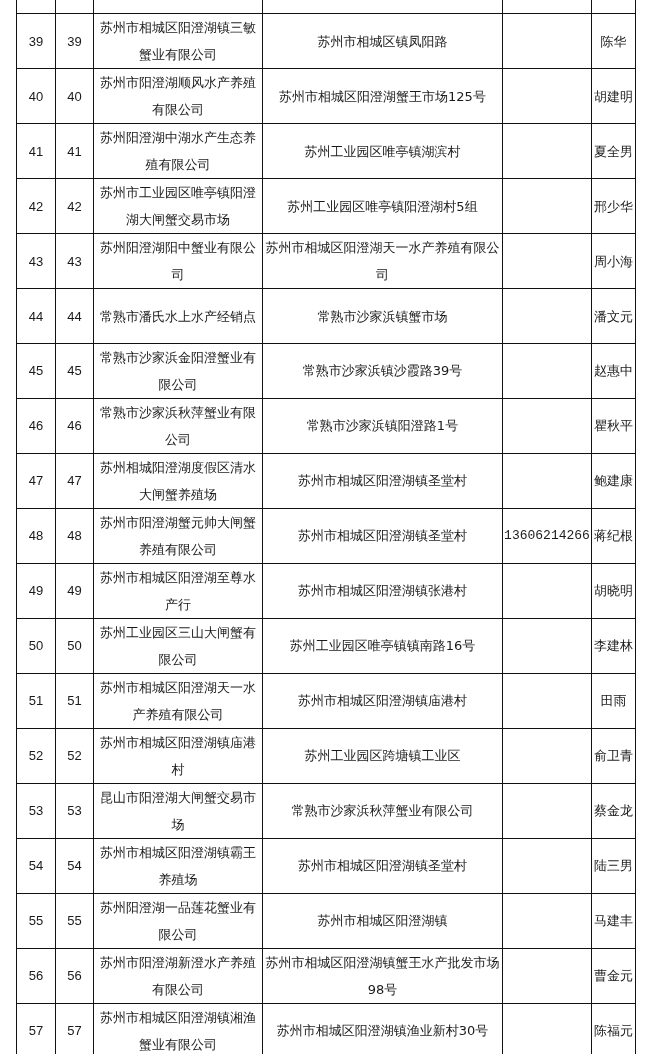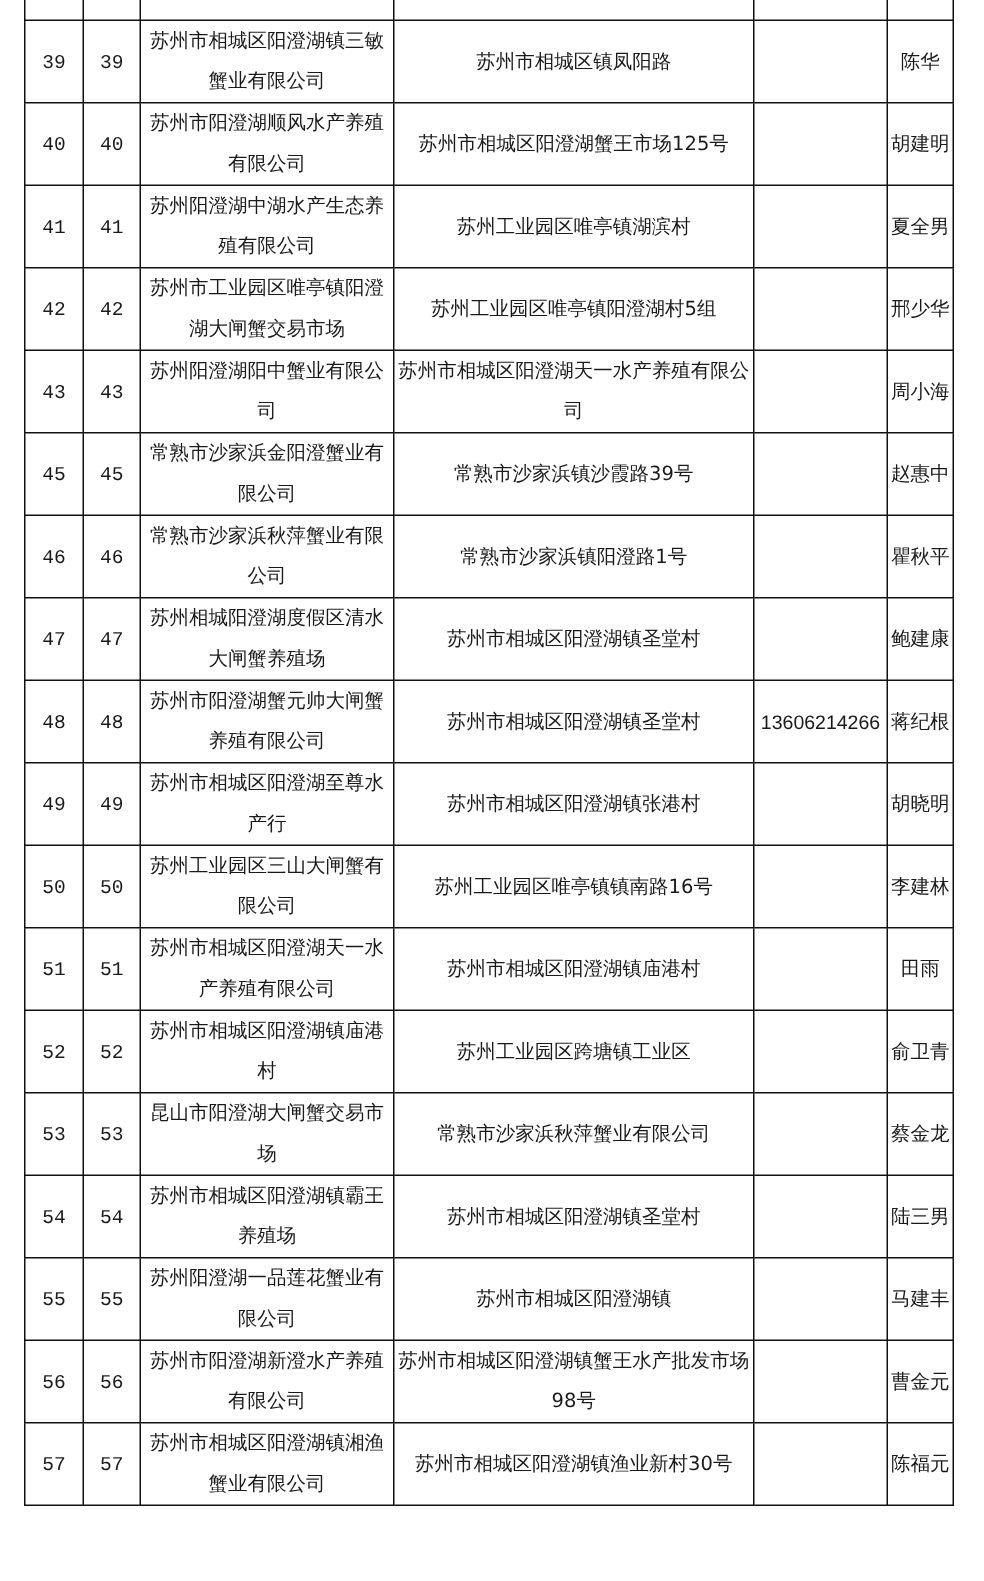--- a/index.html
+++ b/index.html
@@ -2,22 +2,22 @@
 <html><head>
 <meta charset="utf-8">
 <style>
   html, body { margin:0; padding:0; background:#ffffff; }
   body { width:656px; height:1054px; overflow:hidden; position:relative;
          font-family:"DejaVu Sans", "Liberation Sans", sans-serif; color:#1a1a1a; }
   .sheet { position:absolute; left:0; top:0; width:656px; height:1054px; }
   table.grid { position:absolute; left:16px; top:-41px; border-collapse:collapse; table-layout:fixed; }
   table.grid td { border:1.3px solid #111; padding:0; text-align:center; vertical-align:middle;
                   font-size:13px; line-height:27px; overflow:hidden; }
-  td.num { font-family:Liberation Mono, monospace; font-size:13px; }
-  td.phone { font-family:Liberation Sans, sans-serif; font-size:13px; }
+  td.num { font-family:Liberation Sans, sans-serif; font-size:13px; }
+  td.phone { font-family:Liberation Mono, monospace; font-size:13px; }
   td.name-cell { padding:0 2px; }
   td.addr-cell { padding:0 6px; }
   td.person-cell { padding:0 1px; word-break:break-all; }
   tr { height:54.4px; }
 </style>
 </head>
 <body>
 
 <div class="sheet">
   <table class="grid">
@@ -70,20 +70,28 @@
           <td class="phone"></td>
           <td class="person-cell">邢少华</td>
         </tr>
         <tr>
           <td class="num">43</td>
           <td class="num">43</td>
           <td class="name-cell">苏州阳澄湖阳中蟹业有限公司</td>
           <td class="addr-cell">苏州市相城区阳澄湖天一水产养殖有限公司</td>
           <td class="phone"></td>
           <td class="person-cell">周小海</td>
+        </tr>
+        <tr>
+          <td class="num">44</td>
+          <td class="num">44</td>
+          <td class="name-cell">常熟市潘氏水上水产经销点</td>
+          <td class="addr-cell">常熟市沙家浜镇蟹市场</td>
+          <td class="phone"></td>
+          <td class="person-cell">潘文元</td>
         </tr>
         <tr>
           <td class="num">45</td>
           <td class="num">45</td>
           <td class="name-cell">常熟市沙家浜金阳澄蟹业有限公司</td>
           <td class="addr-cell">常熟市沙家浜镇沙霞路39号</td>
           <td class="phone"></td>
           <td class="person-cell">赵惠中</td>
         </tr>
         <tr>

